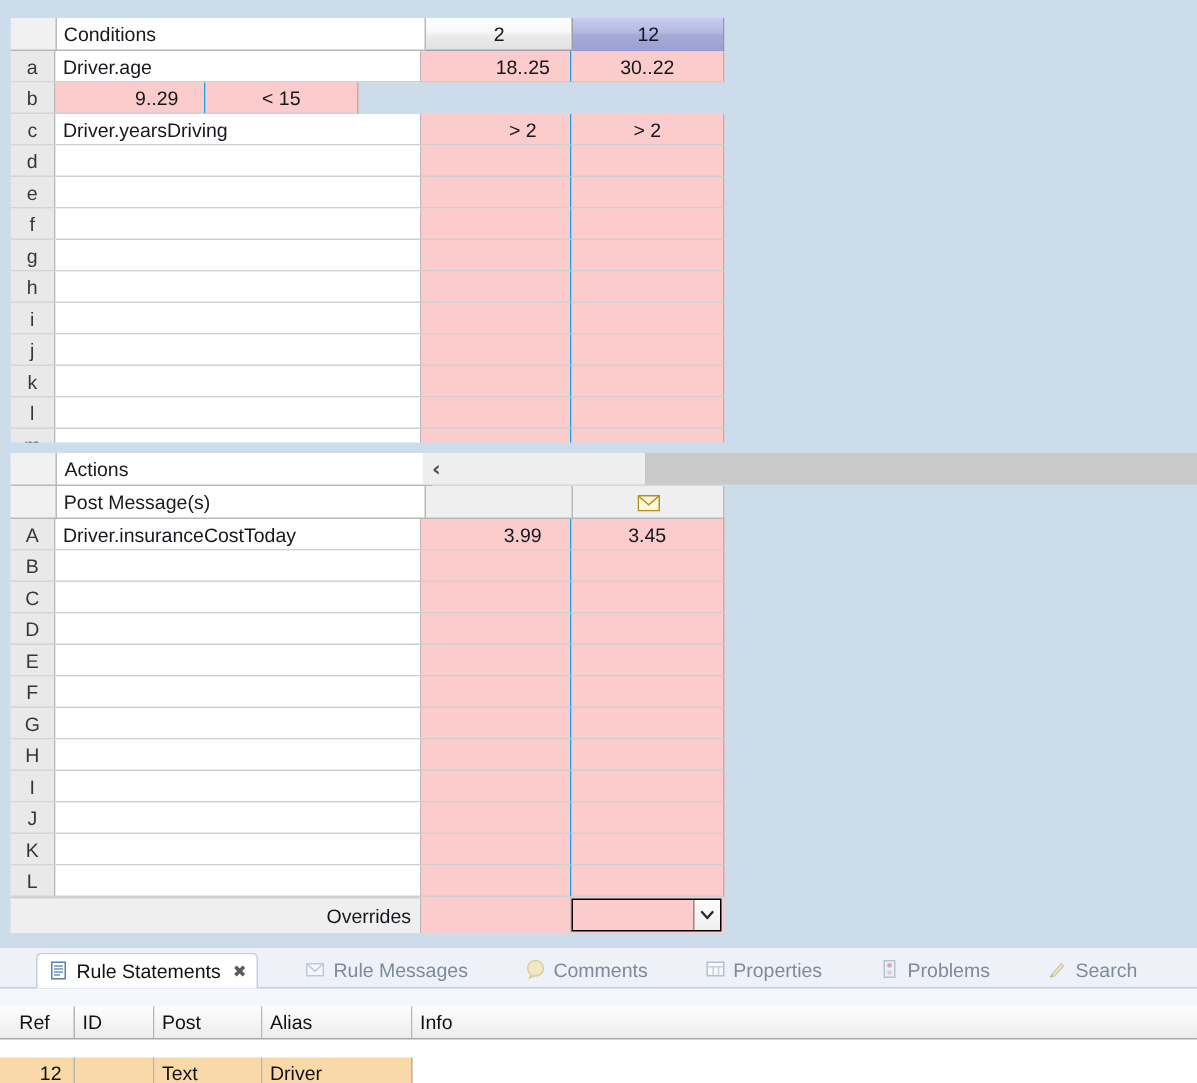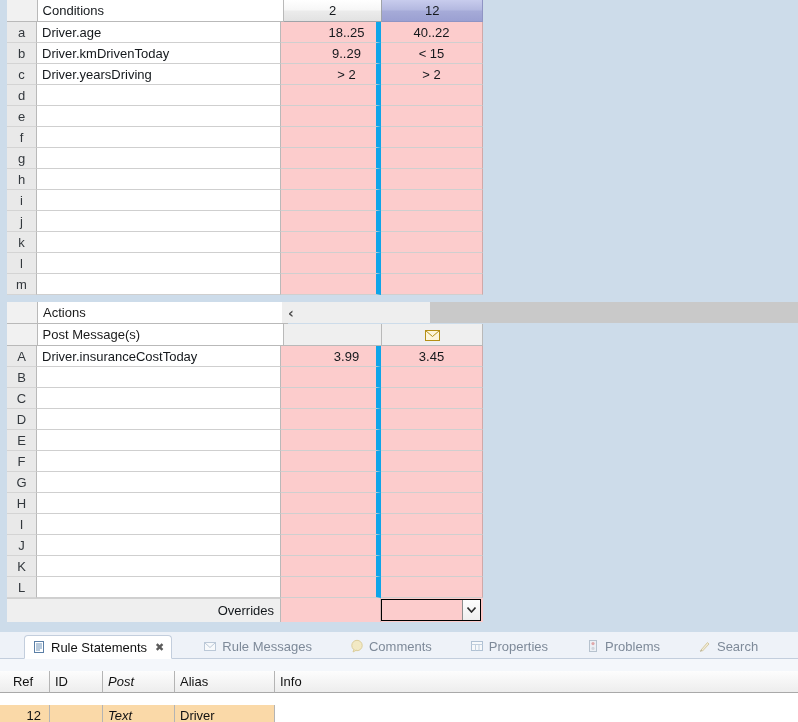--- a/index.html
+++ b/index.html
@@ -48,21 +48,21 @@
     padding-left: 5px;
     color: #14181c;
   }
   .c-val {
     width: 100px;
     background: #fccccc;
     justify-content: center;
     color: #14181c;
   }
   .c-val.wide { width: 102px; border-right: 1px solid #cfa9a9; }
-  .c-val.first { border-right: 5px solid #0ea5e9; padding-left: 36px; }
+  .c-val.first { border-right: 1px solid #0ea5e9; padding-left: 36px; }
 
   
   .hdr-row { height: 22px; }
   .hdr-blank {
     width: 30px;
     background: #f1f1f1;
     border-right: 1px solid #b9b9b9;
     border-bottom: 1px solid #b9b9b9;
   }
   .hdr-title {
@@ -84,21 +84,21 @@
     box-sizing: border-box;
   }
   .hdr-col.wide { width: 102px; }
   .hdr-col.selected {
     background: linear-gradient(to bottom, #c8cced 0%, #b3b8e0 48%, #a6abd8 52%, #9ba0d2 100%);
     border-right: 1px solid #8f94c4;
     border-bottom: 1px solid #8f94c4;
   }
 
   
-  #conditions { left: 7px; top: 0px; width: 476px; }
+  #conditions { left: 7px; top: 12px; width: 476px; }
 
   
   .blue-gap { position: absolute; background: #cddcea; }
 
   
   #actions { left: 7px; top: 302px; width: 476px; }
 
   .act-hdr-blank {
     width: 30px; background: #f1f1f1;
     border-right: 1px solid #b9b9b9; border-bottom: 1px solid #b9b9b9;
@@ -241,21 +241,21 @@
   }
   .bt-head {
     background: linear-gradient(to bottom, #fdfdfd, #ededed);
     border-bottom: 1px solid #a9a9a9;
     color: #111;
   }
   .bt-data { background: #fad9a8; color: #111; border-bottom: 1px solid #e3c79a; }
   .bt-empty { background: #ffffff; border-bottom: 1px solid #ffffff; }
   .w-ref { width: 50px; justify-content: flex-end; padding-right: 8px; }
   .w-id  { width: 53px; }
-  .w-post{ width: 72px; font-style: italic; }
+  .w-post{ width: 72px; }
   .w-alias{ width: 100px; }
   .w-text{ width: 523px; border-right: none; }
   .bt-head.w-ref { justify-content: center; }
 </style>
 </head>
 <body>
 
 <div id="root">
 
   <div class="grid-panel" id="conditions">
@@ -263,25 +263,24 @@
       <div class="hdr-blank"></div>
       <div class="hdr-title">Conditions</div>
       <div class="hdr-col">2</div>
       <div class="hdr-col wide selected">12</div>
     </div>
     <div id="cond-body">
         <div class="row">
           <div class="cell c-letter">a</div>
           <div class="cell c-name">Driver.age</div>
           <div class="cell c-val first">18..25</div>
-          <div class="cell c-val wide">40..22</div>
+          <div class="cell c-val wide">30..22</div>
         </div>
         <div class="row">
           <div class="cell c-letter">b</div>
-          <div class="cell c-name">Driver.kmDrivenToday</div>
           <div class="cell c-val first">9..29</div>
           <div class="cell c-val wide">&lt; 15</div>
         </div>
         <div class="row">
           <div class="cell c-letter">c</div>
           <div class="cell c-name">Driver.yearsDriving</div>
           <div class="cell c-val first">&gt; 2</div>
           <div class="cell c-val wide">&gt; 2</div>
         </div>
         <div class="row">

